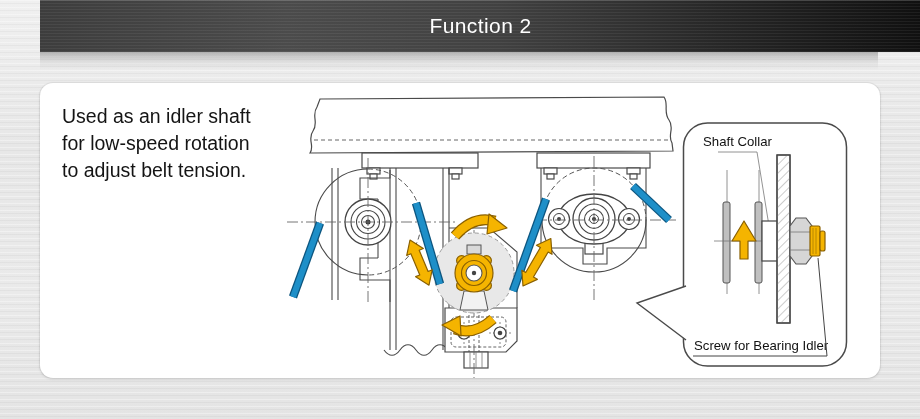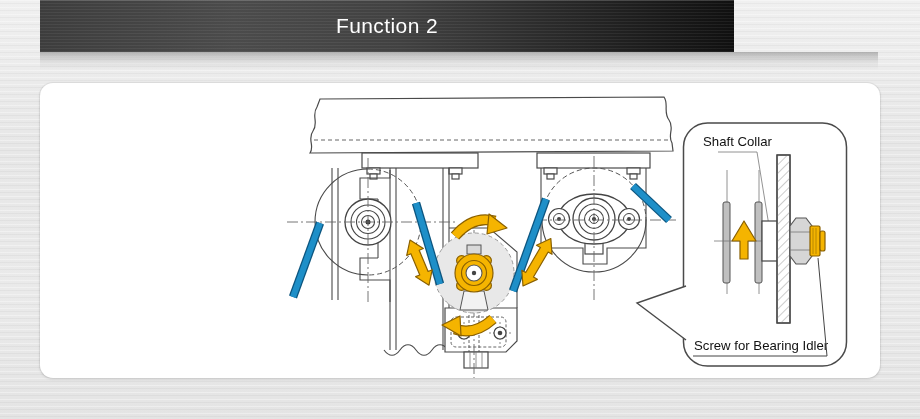--- a/index.html
+++ b/index.html
@@ -2,21 +2,21 @@
 <html><head>
 <meta charset="utf-8">
 <style>
   html,body{margin:0;padding:0;}
   body{width:920px;height:419px;overflow:hidden;font-family:"Liberation Sans",sans-serif;}
   .page{position:relative;width:920px;height:419px;
     background:
       repeating-linear-gradient(180deg, rgba(255,255,255,.35) 0 1px, rgba(255,255,255,0) 1px 3px, rgba(0,0,0,.035) 3px 4px, rgba(0,0,0,0) 4px 7px),
       linear-gradient(180deg,#f0f0f0 0%,#e7e7e7 35%,#eaeaea 70%,#e4e4e4 100%);
   }
-  .header-bar{position:absolute;left:40px;top:0;width:694px;height:52px;
+  .header-bar{position:absolute;left:40px;top:0;width:881px;height:52px;
     background:
       repeating-linear-gradient(180deg, rgba(255,255,255,.06) 0 1px, rgba(255,255,255,0) 1px 3px),
       linear-gradient(90deg,#3d3d3d 0%,#4b4b4b 28%,#414141 52%,#262626 78%,#101010 100%);
     box-shadow:inset 0 1px 0 rgba(255,255,255,.14);
     display:flex;align-items:center;justify-content:center;}
   .header-title{color:#ffffff;font-size:21px;letter-spacing:.4px;}
   .header-reflection{position:absolute;left:40px;top:52px;width:838px;height:18px;
     background:linear-gradient(180deg,rgba(110,110,110,.45),rgba(150,150,150,.18) 50%,rgba(200,200,200,0));}
   .panel{position:absolute;left:40px;top:83px;width:840px;height:295px;background:#ffffff;
     border-radius:13px;box-shadow:0 1px 3px rgba(0,0,0,.13), 0 0 0 1px rgba(0,0,0,.05);}
@@ -41,20 +41,25 @@
 
 <div class="page">
 
   <div class="header-bar">
     <div class="header-title">Function 2</div>
   </div>
   <div class="header-reflection"></div>
 
   <div class="panel"></div>
 
+  <div class="caption">
+    <span>Used as an idler shaft</span>
+    <span>for low-speed rotation</span>
+    <span>to adjust belt tension.</span>
+  </div>
 
   <svg class="diagram" width="920" height="419" viewBox="0 0 920 419">
     <defs>
       <pattern id="hatch" width="6" height="6" patternUnits="userSpaceOnUse" patternTransform="rotate(45)">
         <line x1="0" y1="0" x2="0" y2="6" stroke="#aaaaaa" stroke-width="1.2"></line>
       </pattern>
     </defs>
 
     <g>
       <path class="lnw" d="M320,99 L664,97 C669,104 663,112 669,120 C675,128 667,135 672,143 L673,151 L310,153 C315,146 307,139 313,131 C319,123 311,115 317,107 Z"></path>

